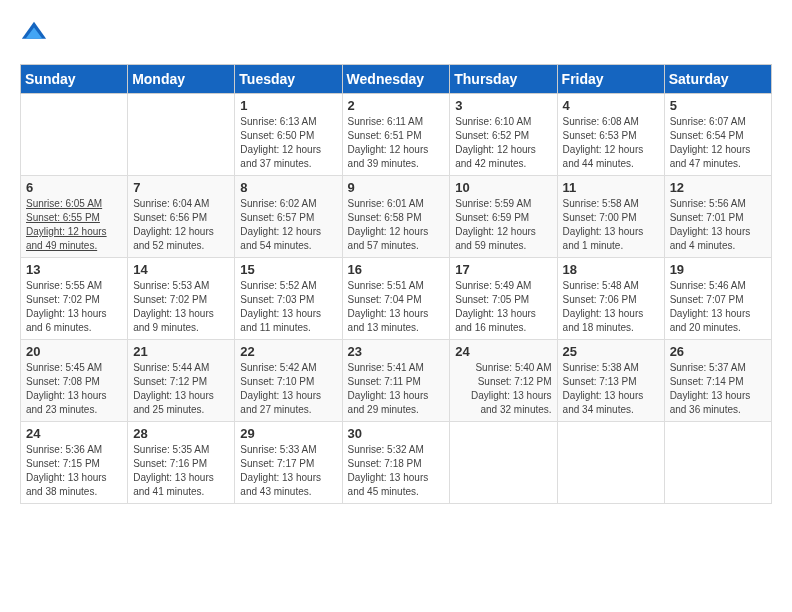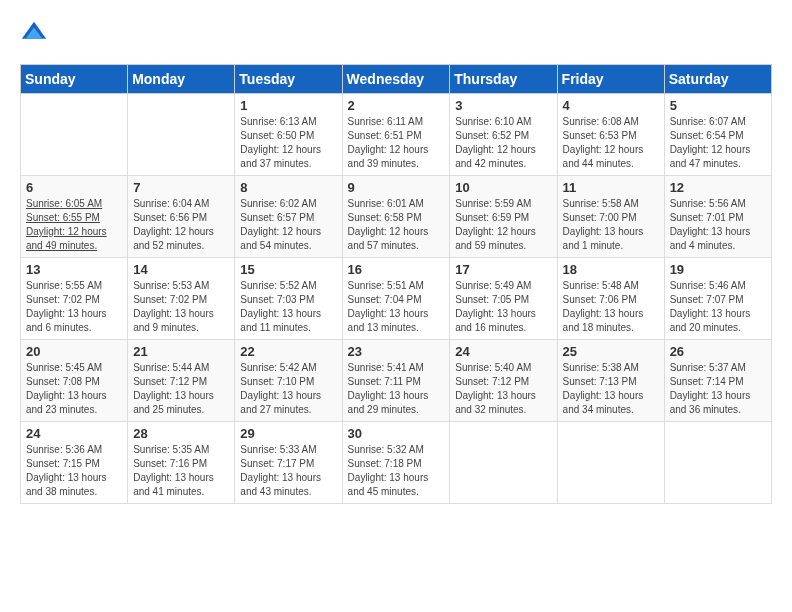--- a/index.html
+++ b/index.html
@@ -262,21 +262,21 @@
 Daylight: 13 hours and 27 minutes.</div>
         </td>
         <td>
           <span class="day-num">23</span>
           <div class="day-info" style="white-space: pre-line;">Sunrise: 5:41 AM
 Sunset: 7:11 PM
 Daylight: 13 hours and 29 minutes.</div>
         </td>
         <td>
           <span class="day-num">24</span>
-          <div class="day-info" style="white-space: pre-line;">Sunrise: 5:40 AM
+          <div class="day-info" style="white-space: pre-line; text-align: right;">Sunrise: 5:40 AM
 Sunset: 7:12 PM
 Daylight: 13 hours and 32 minutes.</div>
         </td>
         <td>
           <span class="day-num">25</span>
           <div class="day-info" style="white-space: pre-line;">Sunrise: 5:38 AM
 Sunset: 7:13 PM
 Daylight: 13 hours and 34 minutes.</div>
         </td>
         <td>

